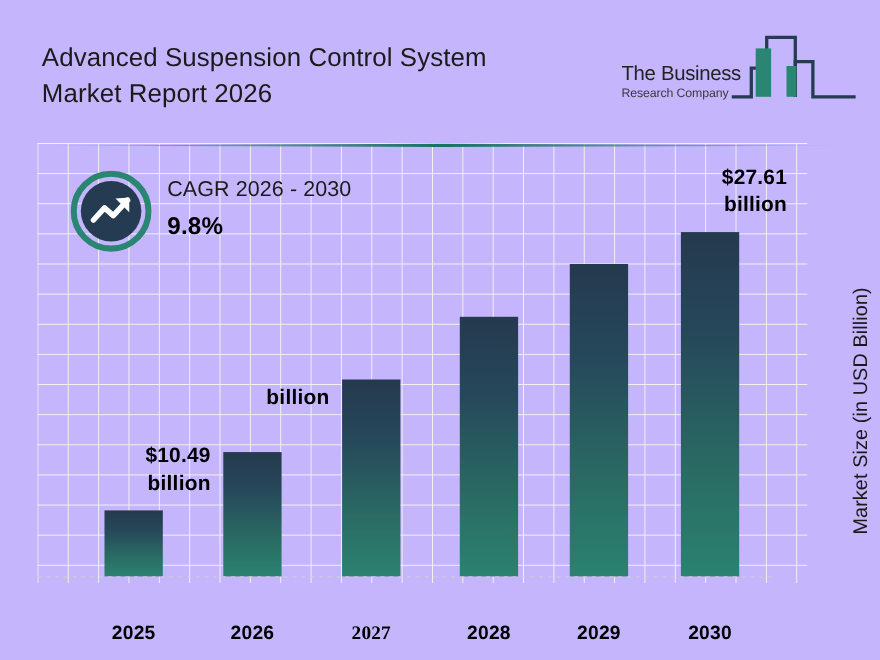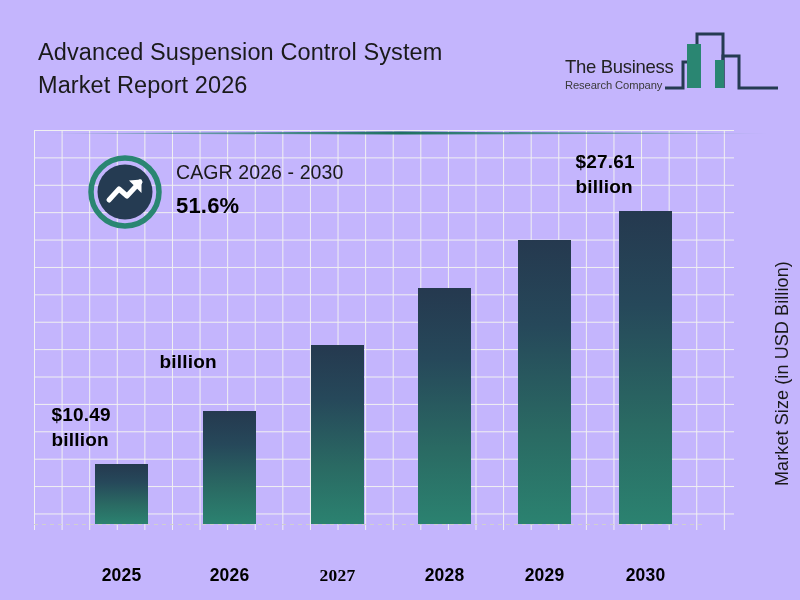--- a/index.html
+++ b/index.html
@@ -97,21 +97,21 @@
     position: absolute;
     left: 30px;
     top: 121px;
     width: 742px;
     height: 4px;
   }
 
   
   .cagr-block {
     position: absolute;
-    left: 88px;
+    left: 64px;
     top: 155px;
     width: 330px;
     height: 82px;
   }
   .cagr-circle {
     position: absolute;
     left: 0; top: 0;
     width: 74px;
     height: 74px;
   }
@@ -146,21 +146,21 @@
   }
 
   .bar {
     position: absolute;
     bottom: 0;
     background: linear-gradient(to bottom, #25394f 0%, #26485a 30%, #2a6a63 68%, #2b8270 100%);
   }
 
   .bar-label {
     position: absolute;
-    text-align: left;
+    text-align: right;
     font-size: 19px;
     font-weight: 700;
     color: #000000;
     line-height: 25px;
     letter-spacing: 0.2px;
     white-space: nowrap;
   }
 
   .x-label {
     position: absolute;
@@ -239,21 +239,21 @@
     <div class="cagr-circle">
       <svg width="74" height="74" viewBox="0 0 74 74" xmlns="http://www.w3.org/2000/svg">
         <circle cx="37" cy="37" r="34" fill="none" stroke="#2a8672" stroke-width="5.5"></circle>
         <circle cx="37" cy="37" r="27.5" fill="#253b52"></circle>
         <polyline points="21,45 31,34 39,41 52,27" fill="none" stroke="#ffffff" stroke-width="5" stroke-linecap="round" stroke-linejoin="round"></polyline>
         <polygon points="53.5,24.5 53.5,38 41,25.5" fill="#ffffff"></polygon>
       </svg>
     </div>
     <div class="cagr-text">
       <div class="cagr-label">CAGR 2026 - 2030</div>
-      <div class="cagr-value">51.6%</div>
+      <div class="cagr-value">9.8%</div>
     </div>
   </div>
 
   <div id="bars-layer">
       <div class="bar" style="left: 95px; width: 53px; top: 464px; height: 60px; bottom: auto;"></div>
       <div class="bar-label" style="left: 51.5px; width: 140px; top: 402px;">
         <div>$10.49</div>
         <div>billion</div>
       </div>
       <div class="bar" style="left: 203px; width: 53px; top: 411px; height: 113px; bottom: auto;"></div>

